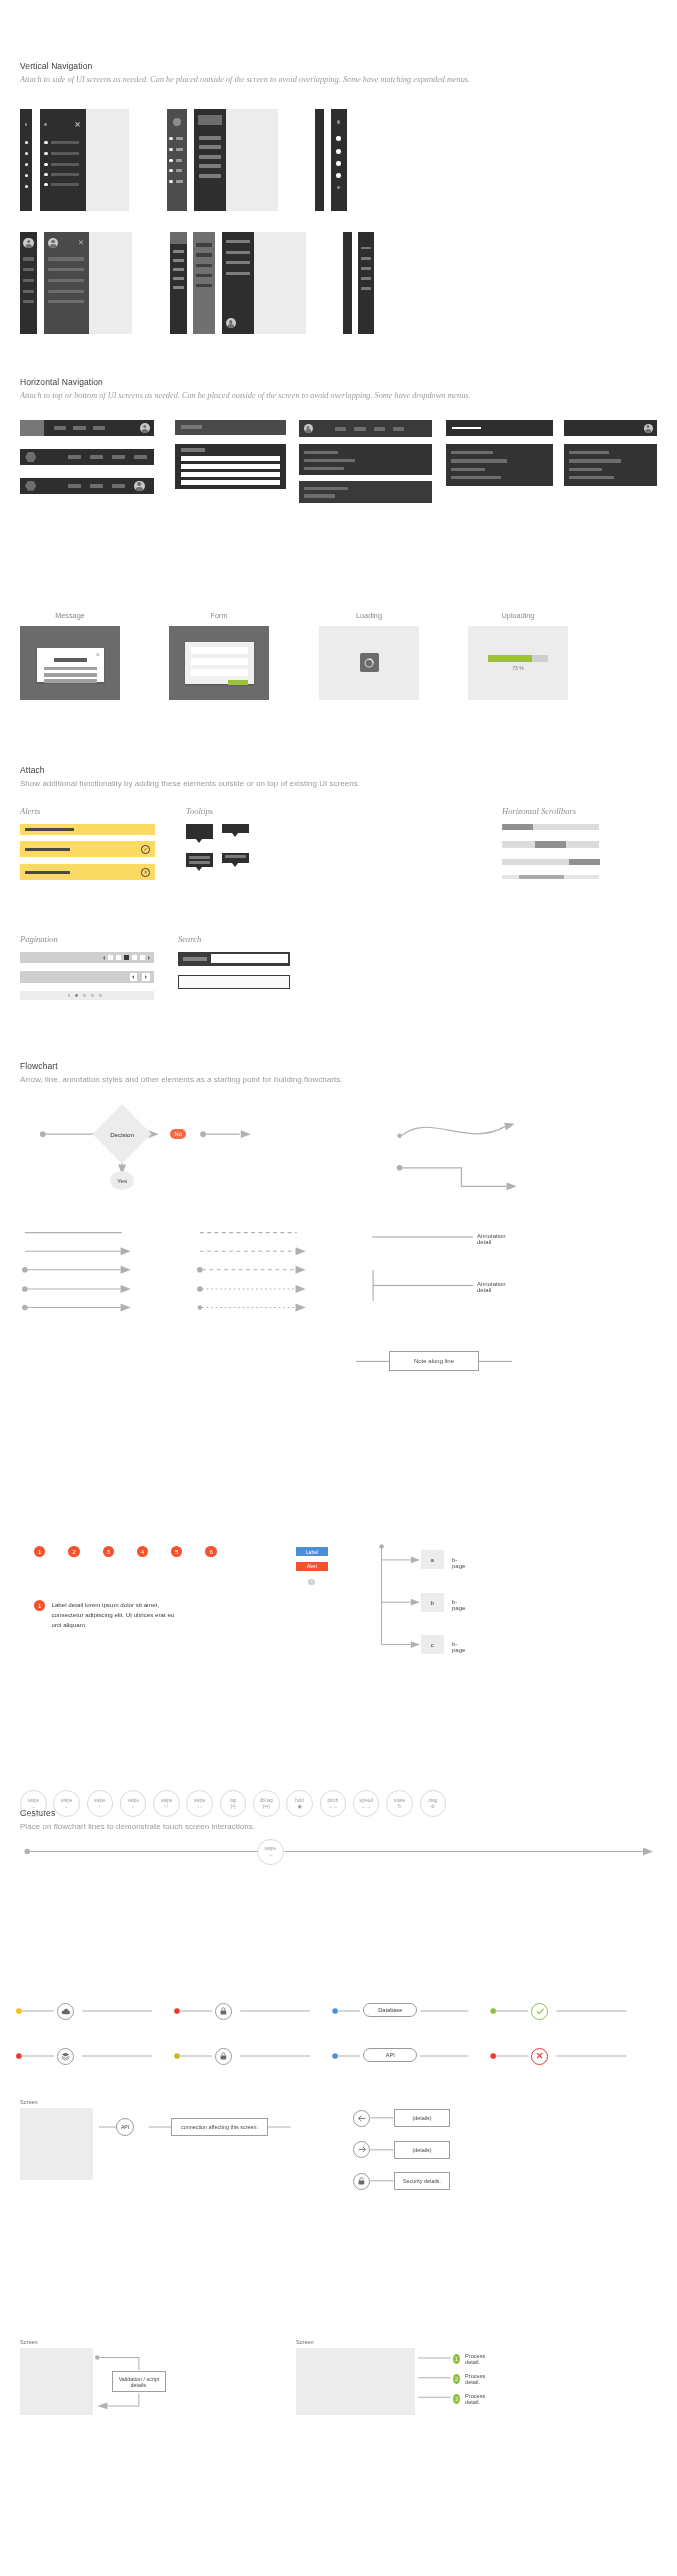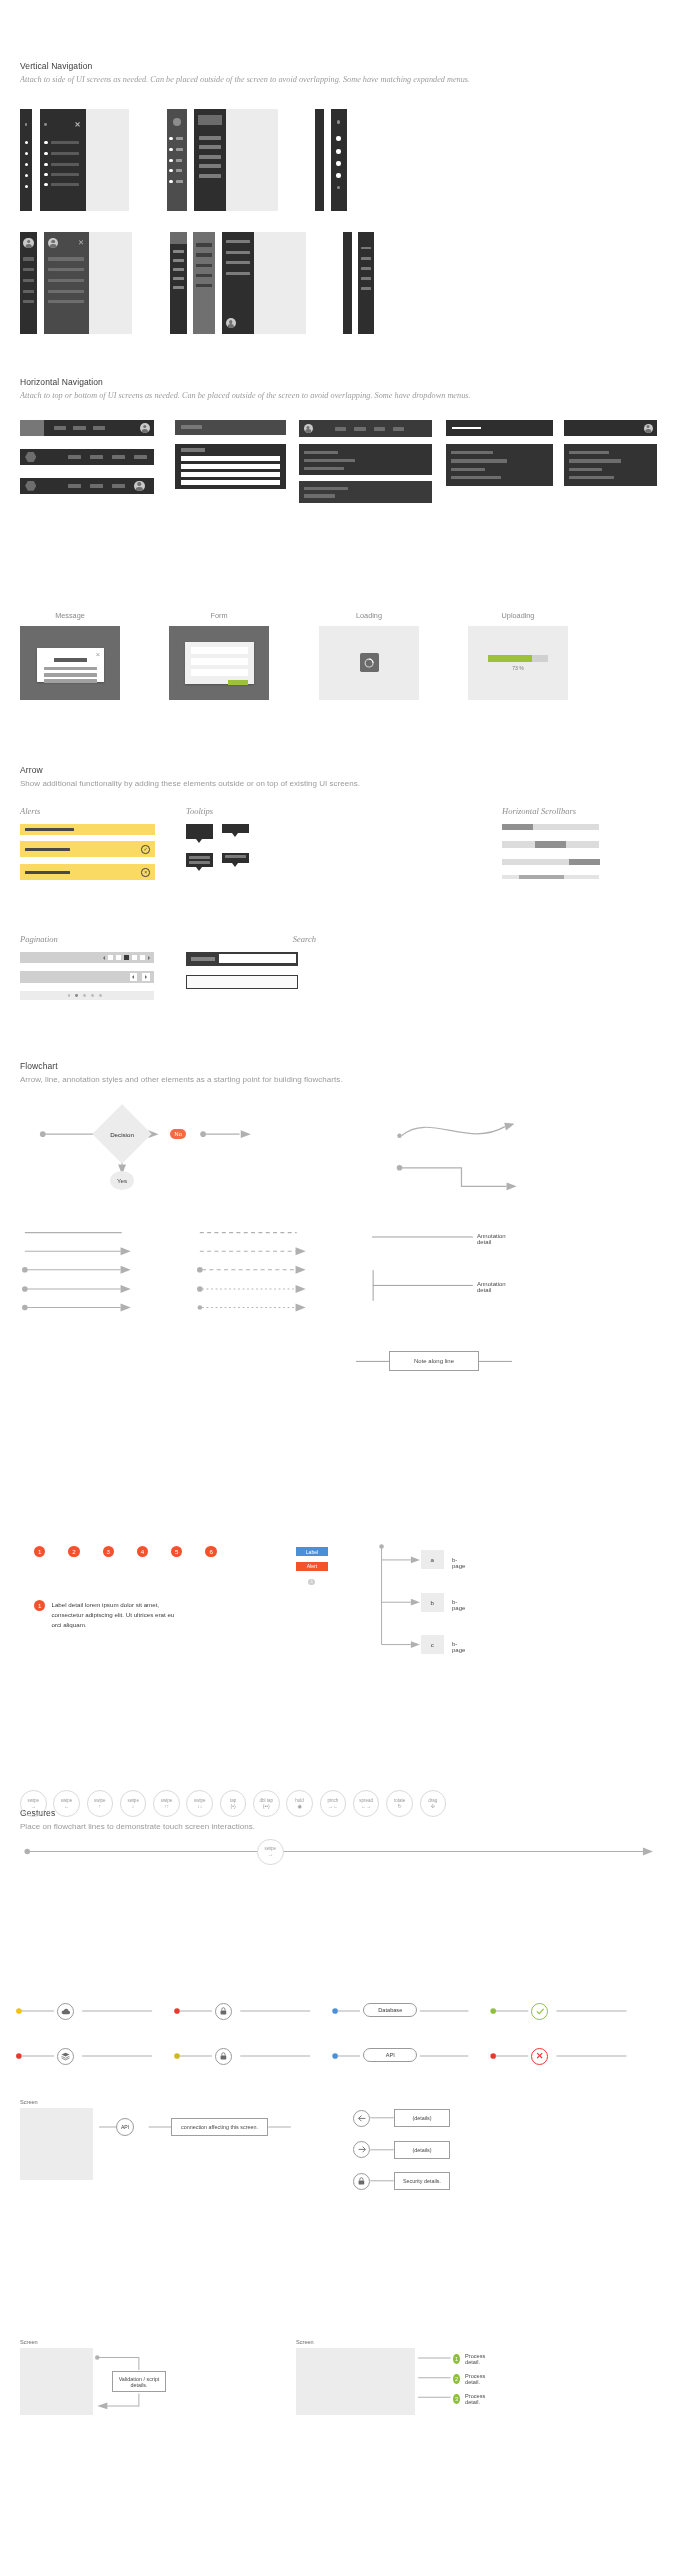--- a/index.html
+++ b/index.html
@@ -445,21 +445,21 @@
       <div style="width:60px;">
         <div class="prog-track">
           <div class="prog-fill" style="width:73%;"></div>
         </div>
         <div style="text-align:center;font-size:5.1px;color:#7a7a7a;margin-top:2.8px;">73 %</div>
       </div>
     </div>
   </div>
 
   <div class="block" style="top:765px;">
-    <div class="sec-title">Arrow</div>
+    <div class="sec-title">Attach</div>
     <div class="sec-sub">Show additional functionality by adding these elements outside or on top of existing UI screens.</div>
   </div>
 
   <div style="position:absolute;left:20px;top:806px;width:135px;">
     <div class="sub-head">Alerts</div>
     <div class="alert" style="height:10.7px;">
       <div class="al-bar" style="width:49px;"></div>
     </div>
     <div class="alert" style="height:16px;margin-top:6.8px;">
       <div class="al-bar" style="width:45px;"></div>
@@ -526,21 +526,21 @@
     </div>
     <div class="pag lt" style="width:134px;height:9.6px;margin-top:8px;gap:5.1px;">
       <div class="pg-dot"></div>
       <div class="pg-dot on"></div>
       <div class="pg-dot"></div>
       <div class="pg-dot"></div>
       <div class="pg-dot"></div>
     </div>
   </div>
 
-  <div style="position:absolute;left:186px;top:934px;width:130px;text-align:right;">
+  <div style="position:absolute;left:178px;top:934px;width:130px;">
     <div class="sub-head">Search</div>
     <div style="width:112px;height:13.5px;background:#3b3b3b;display:flex;align-items:center;">
       <div style="width:24px;height:4px;background:#848484;margin-left:4.5px;"></div>
       <div style="flex:1;height:9px;background:#fff;margin:0 1.7px 0 4px;"></div>
     </div>
     <div class="search-box" style="width:112px;height:13.5px;margin-top:9.6px;"></div>
   </div>
 
   <div class="block" style="top:1061px;">
     <div class="sec-title">Flowchart</div>

